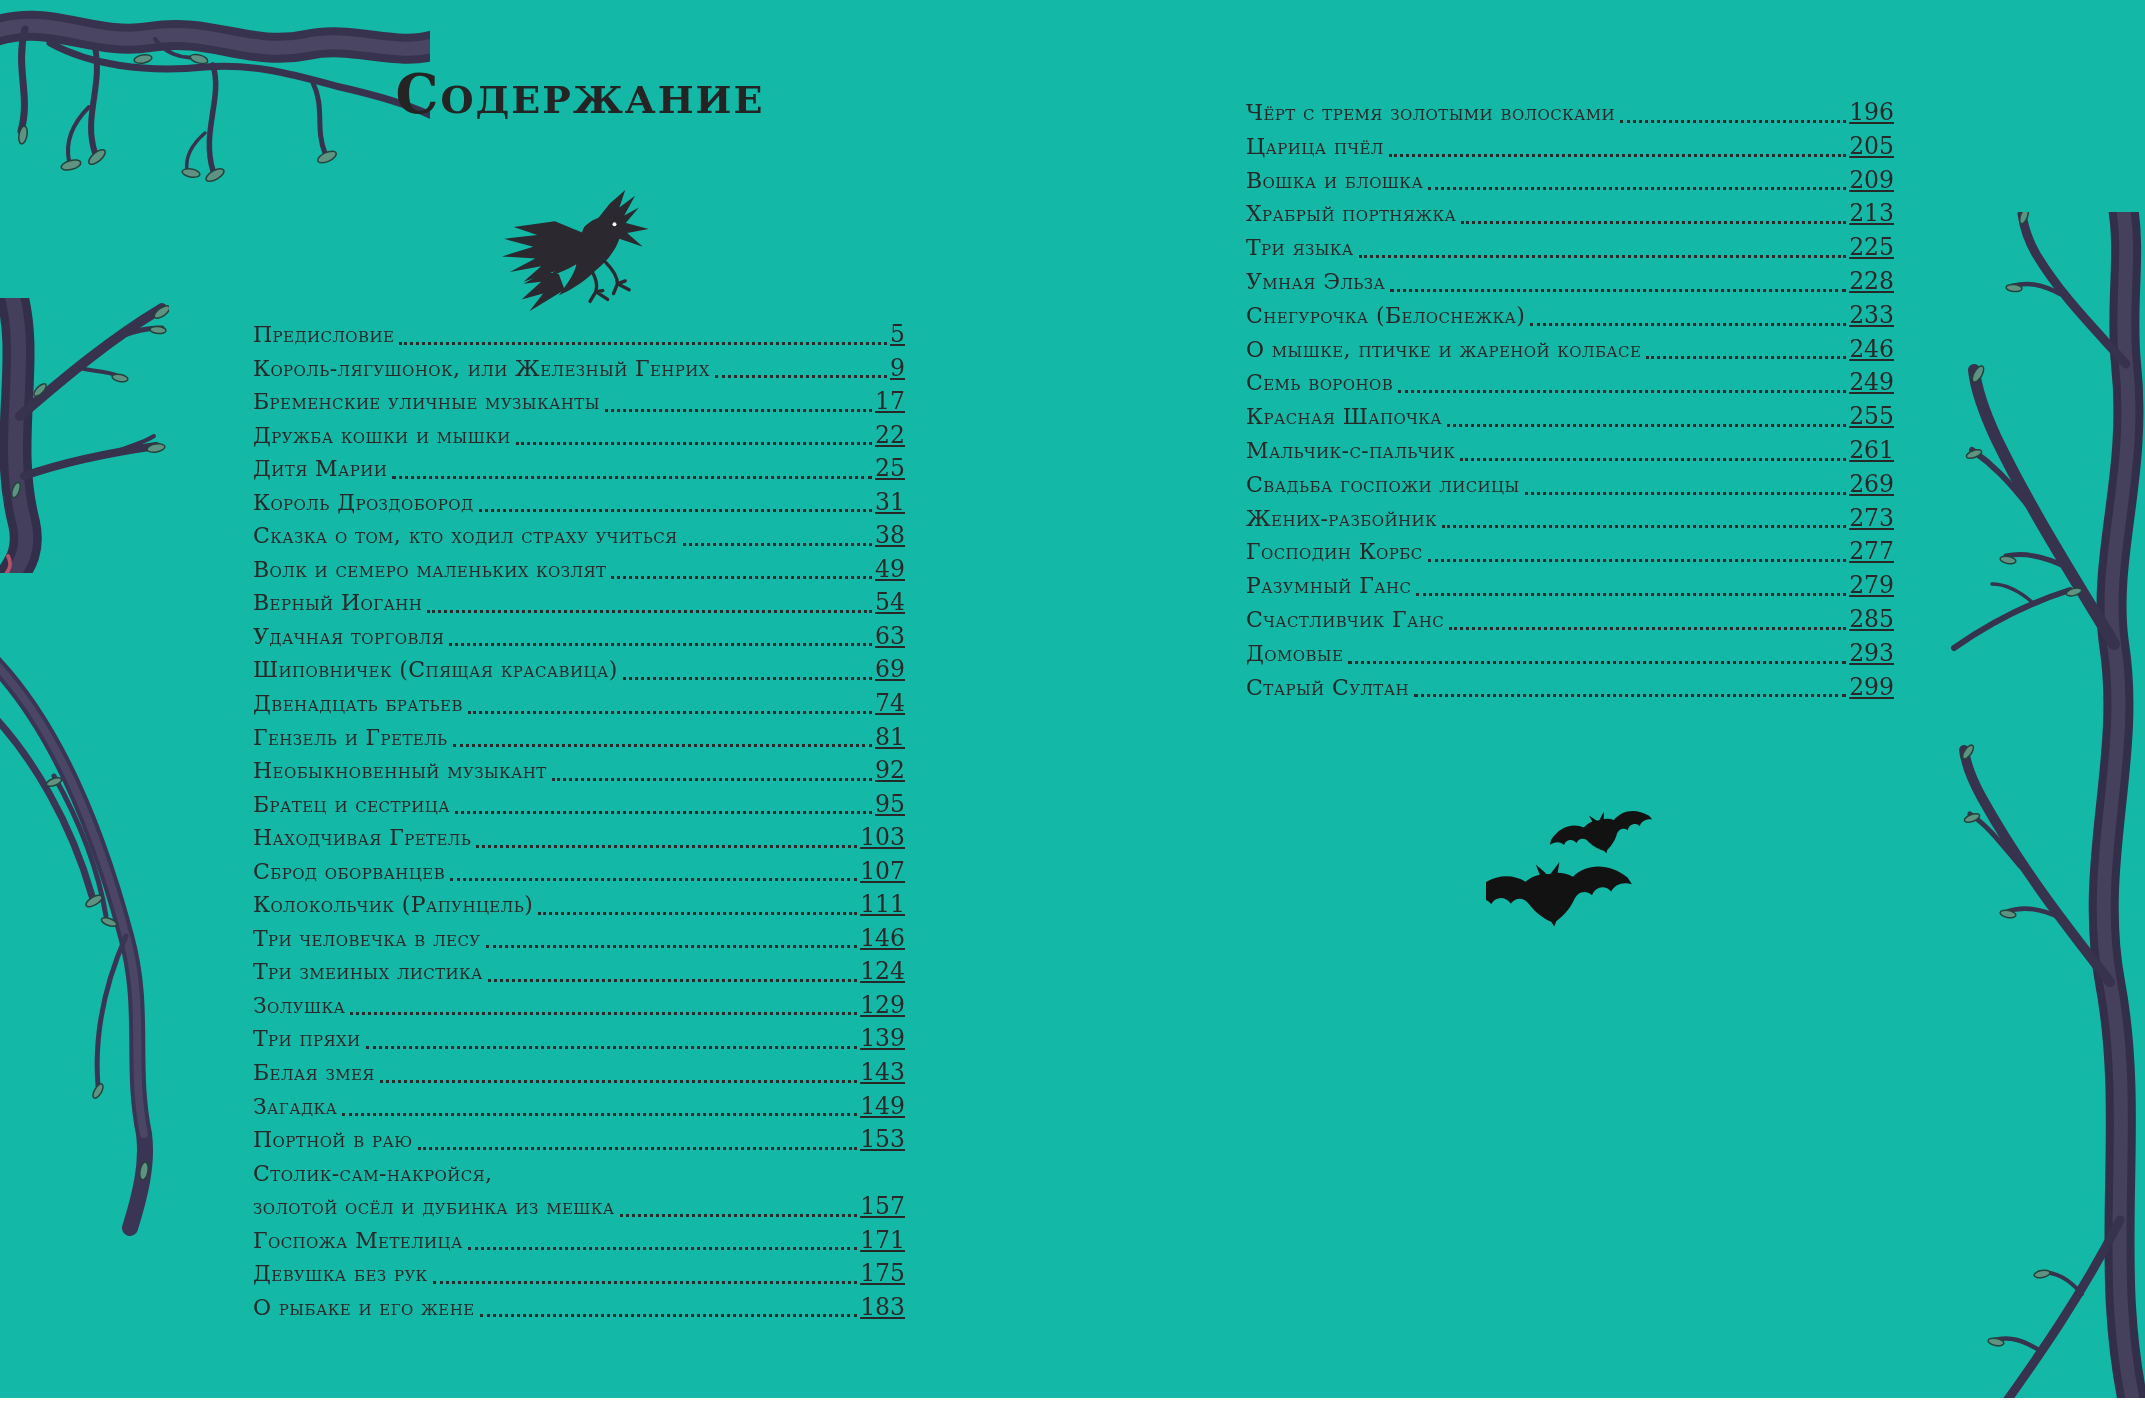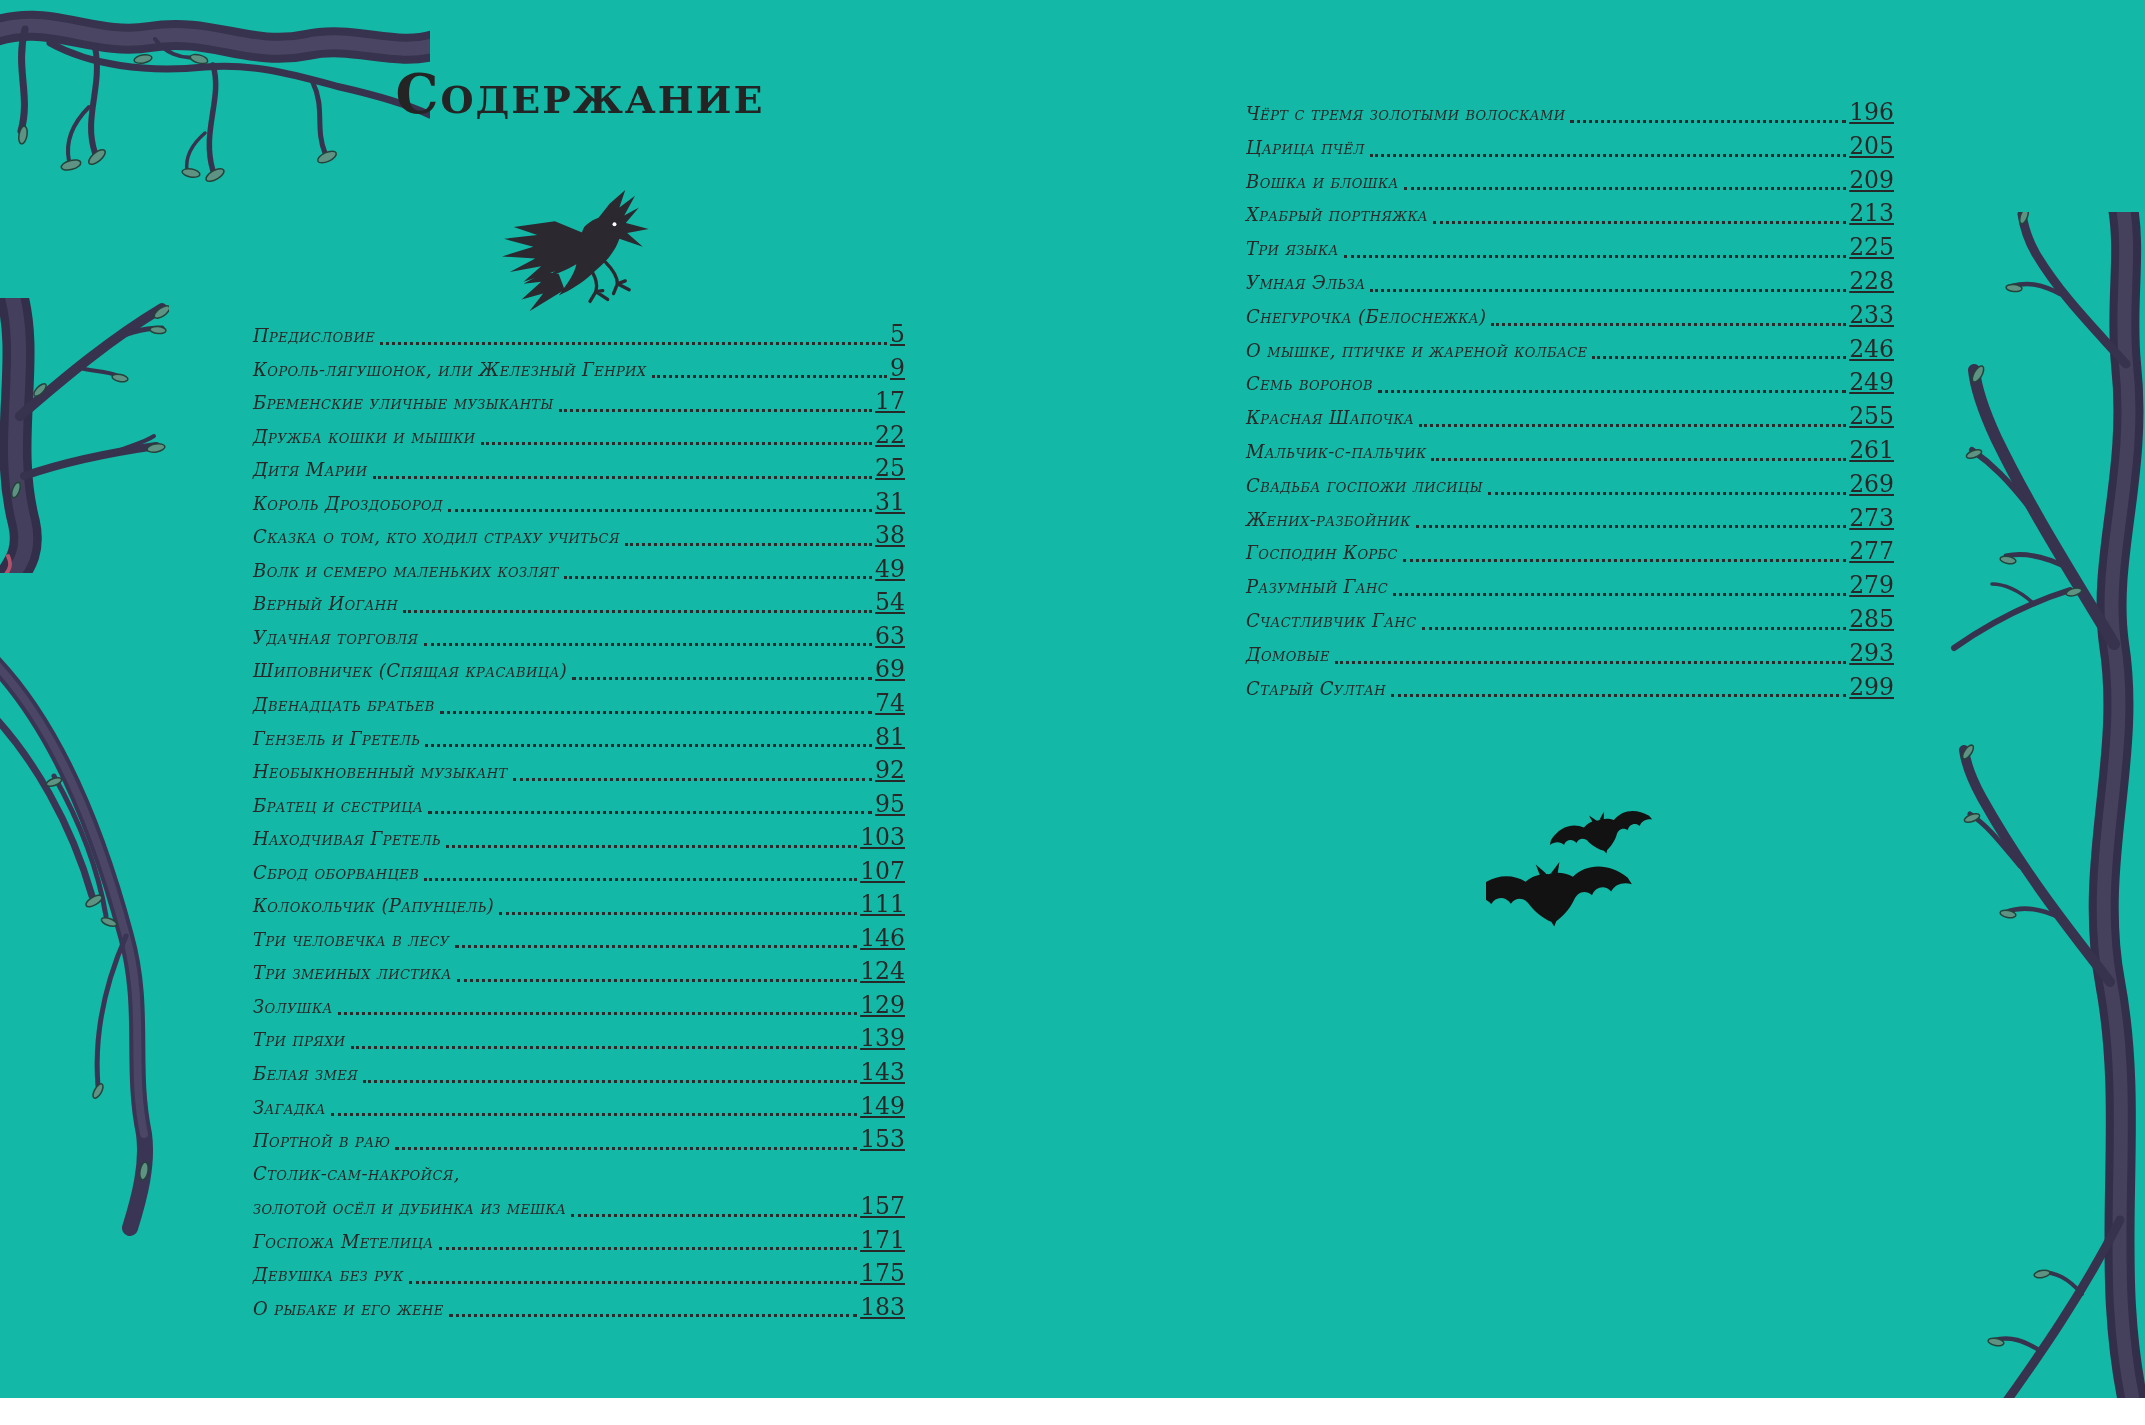--- a/index.html
+++ b/index.html
@@ -19,21 +19,21 @@
 
   .toc{position:absolute;}
   .toc-left{left:253px;top:318px;width:652px;}
   .toc-right{left:1246px;top:96px;width:648px;}
 
   .toc-line{display:flex;align-items:baseline;}
   .toc-left  .toc-line{height:33.55px;line-height:33.55px;}
   .toc-right .toc-line{height:33.8px;line-height:33.8px;}
 
   .t{
-    font-size:18px;font-variant:small-caps;letter-spacing:0.4px;white-space:nowrap;color:#282828;font-style:italic;
+    font-size:22px;font-variant:small-caps;letter-spacing:0.4px;white-space:nowrap;color:#282828;
   }
   .dots{
     flex:1 1 auto;min-width:10px;align-self:flex-end;
     border-bottom:3.2px dotted #2c2a2a;margin:0 3px 7px 5px;
   }
   .p{font-size:23.5px;color:#282828;white-space:nowrap;text-decoration:underline;}
 </style>
 </head>
 <body>
 

